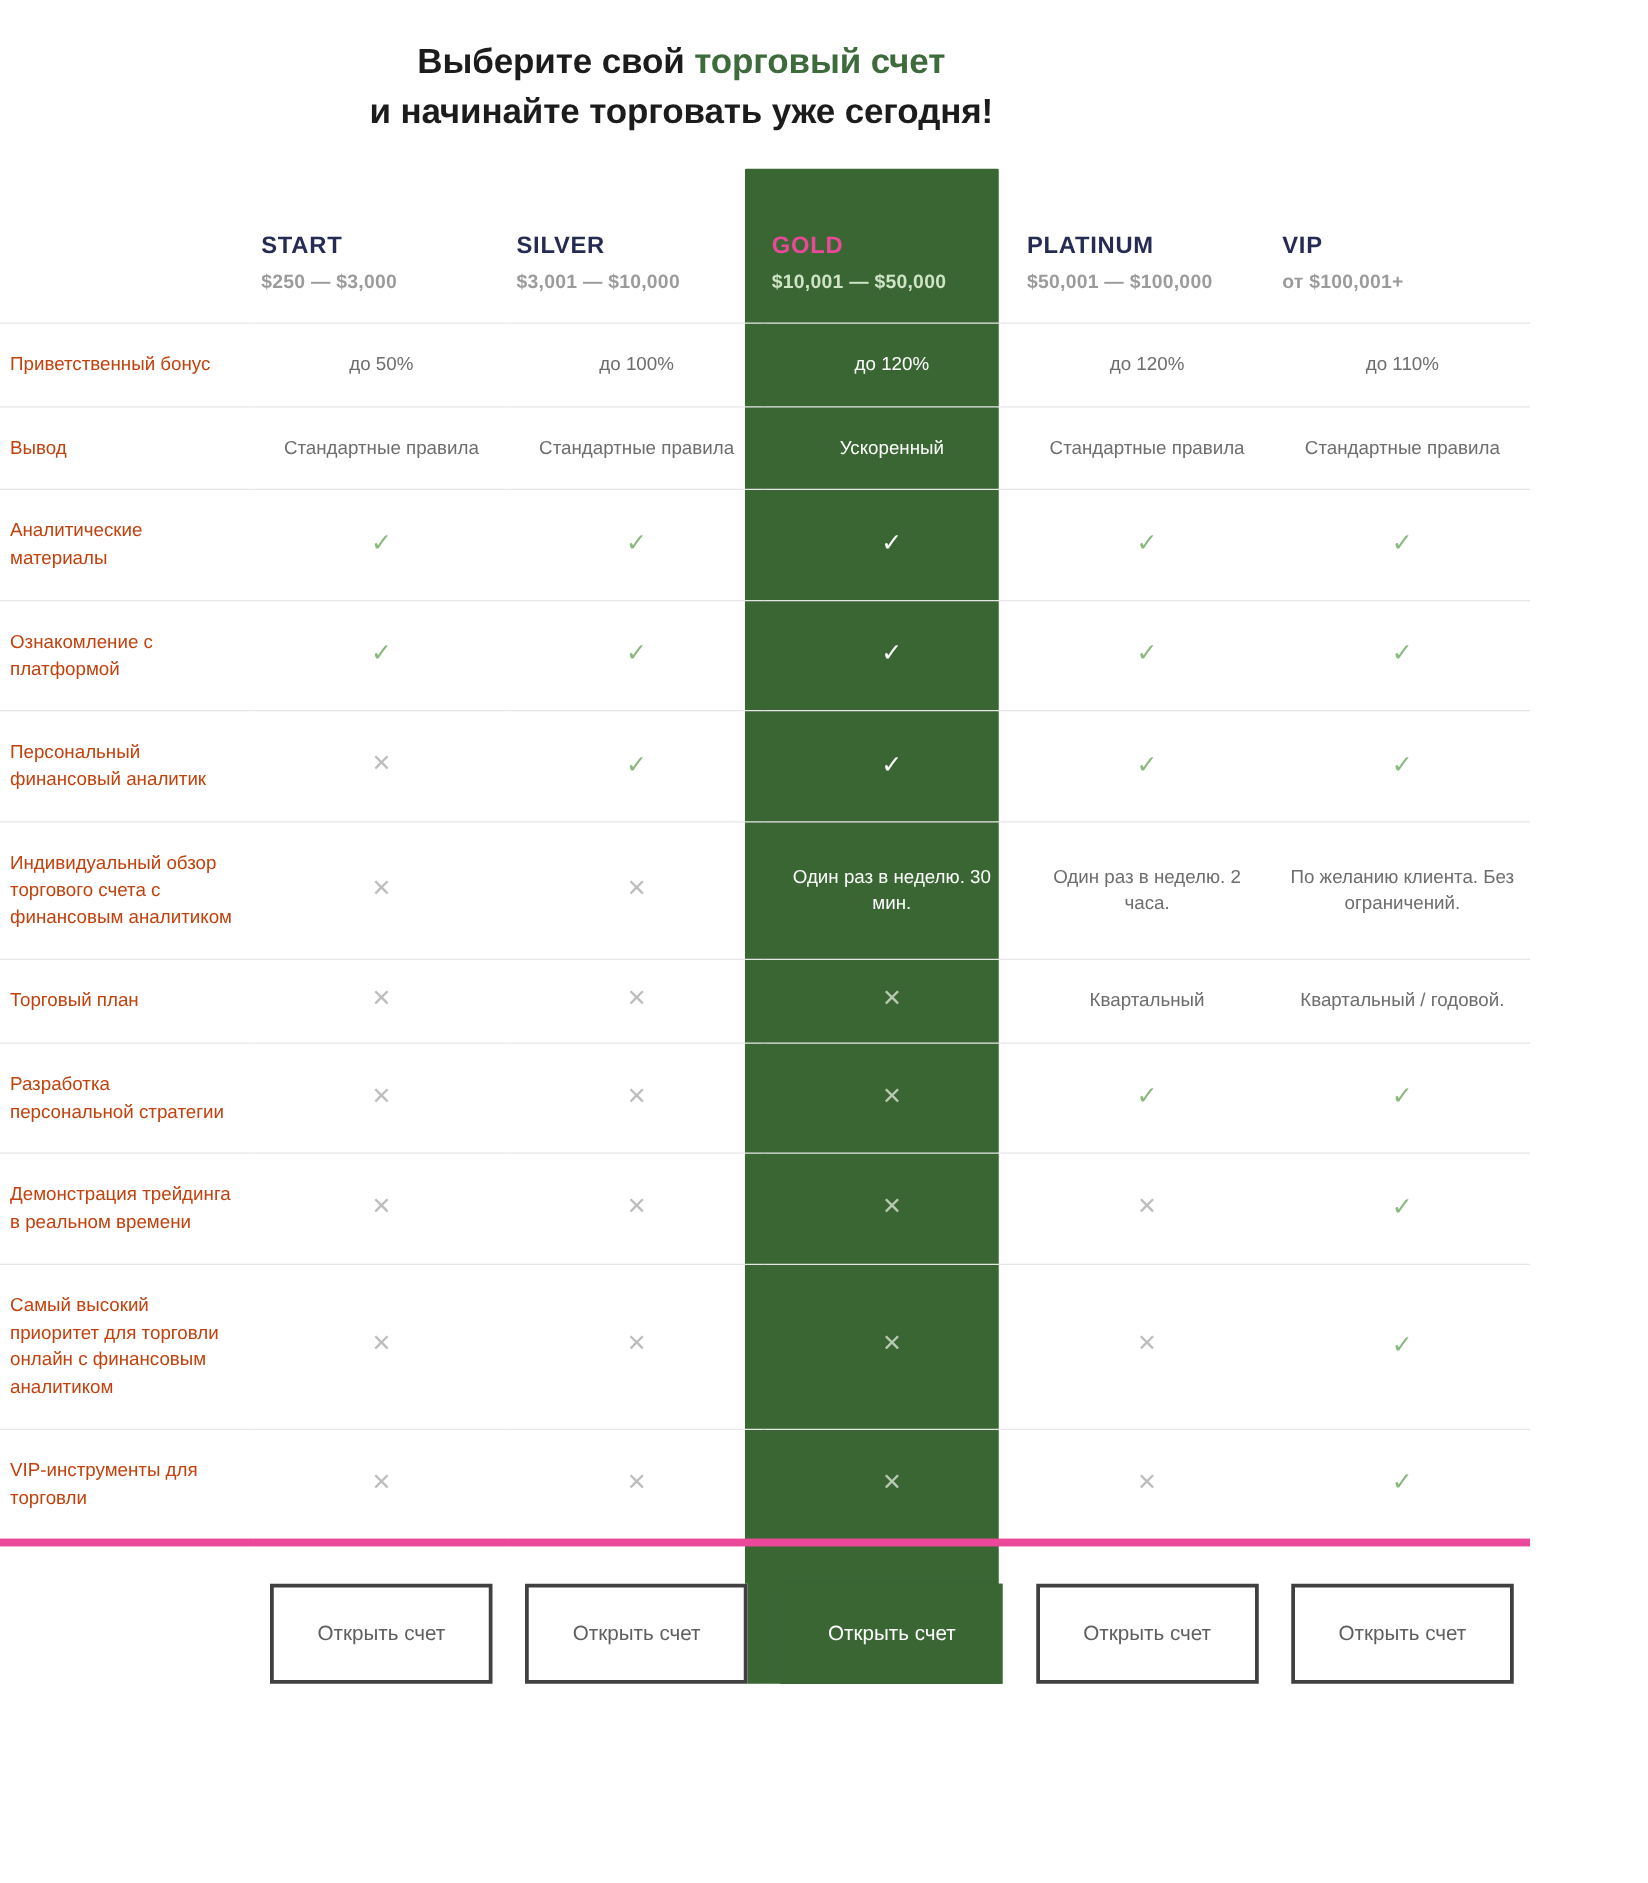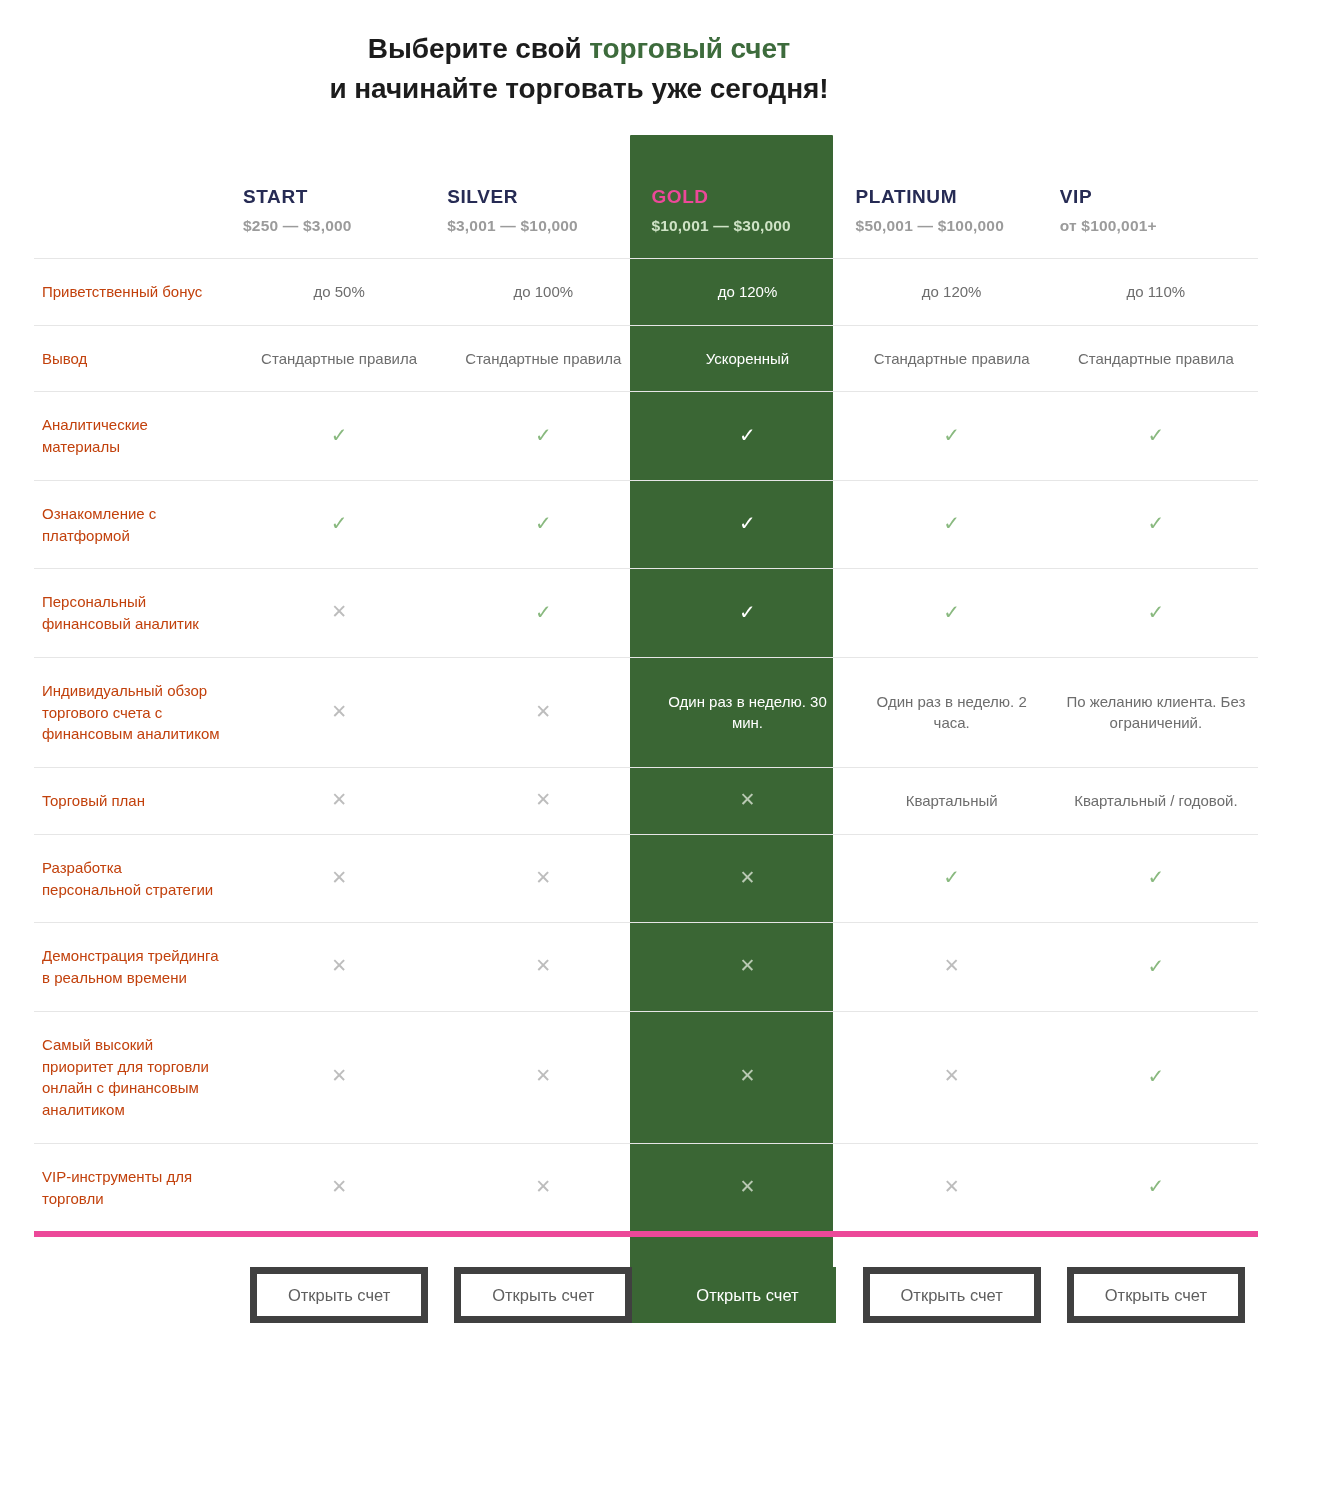--- a/index.html
+++ b/index.html
@@ -13,21 +13,20 @@
     width: 1318px;
     min-height: 1506px;
     font-family: "Liberation Sans", "DejaVu Sans", sans-serif;
     color: #4a4a4a;
     -webkit-font-smoothing: antialiased;
   }
 
   .page {
     width: 1090px;
     position: relative;
-    margin-left: 34px;
   }
 
   
   .heading {
     text-align: center;
     padding-top: 10px;
     font-size: 28px;
     font-weight: 700;
     line-height: 1.42;
     color: #1c1c1c;
@@ -129,22 +128,22 @@
     border-top: none !important;
     border-bottom: none !important;
     padding: 30px 0 0 0;
     text-align: center;
   }
   .cta-row td.feature { padding: 0; }
 
   .btn {
     display: inline-block;
     width: 178px;
-    padding: 12px 0;
-    border: 7px solid #404040;
+    padding: 28px 0;
+    border: 3px solid #404040;
     background: #ffffff;
     color: #5f5f5f;
     font-size: 16.5px;
     font-family: "Liberation Sans", "DejaVu Sans", sans-serif;
     line-height: 1.1;
     text-align: center;
     cursor: pointer;
   }
   .btn.primary {
     background: #3a6634;
@@ -182,21 +181,21 @@
         <th>
               <div class="plan-name">START</div>
               <div class="plan-range">$250 — $3,000</div>
             </th>
             <th>
               <div class="plan-name">SILVER</div>
               <div class="plan-range">$3,001 — $10,000</div>
             </th>
             <th class="gold">
               <div class="plan-name">GOLD</div>
-              <div class="plan-range">$10,001 — $30,000</div>
+              <div class="plan-range">$10,001 — $50,000</div>
             </th>
             <th>
               <div class="plan-name">PLATINUM</div>
               <div class="plan-range">$50,001 — $100,000</div>
             </th>
             <th>
               <div class="plan-name">VIP</div>
               <div class="plan-range">от $100,001+</div>
             </th>
           </tr>

